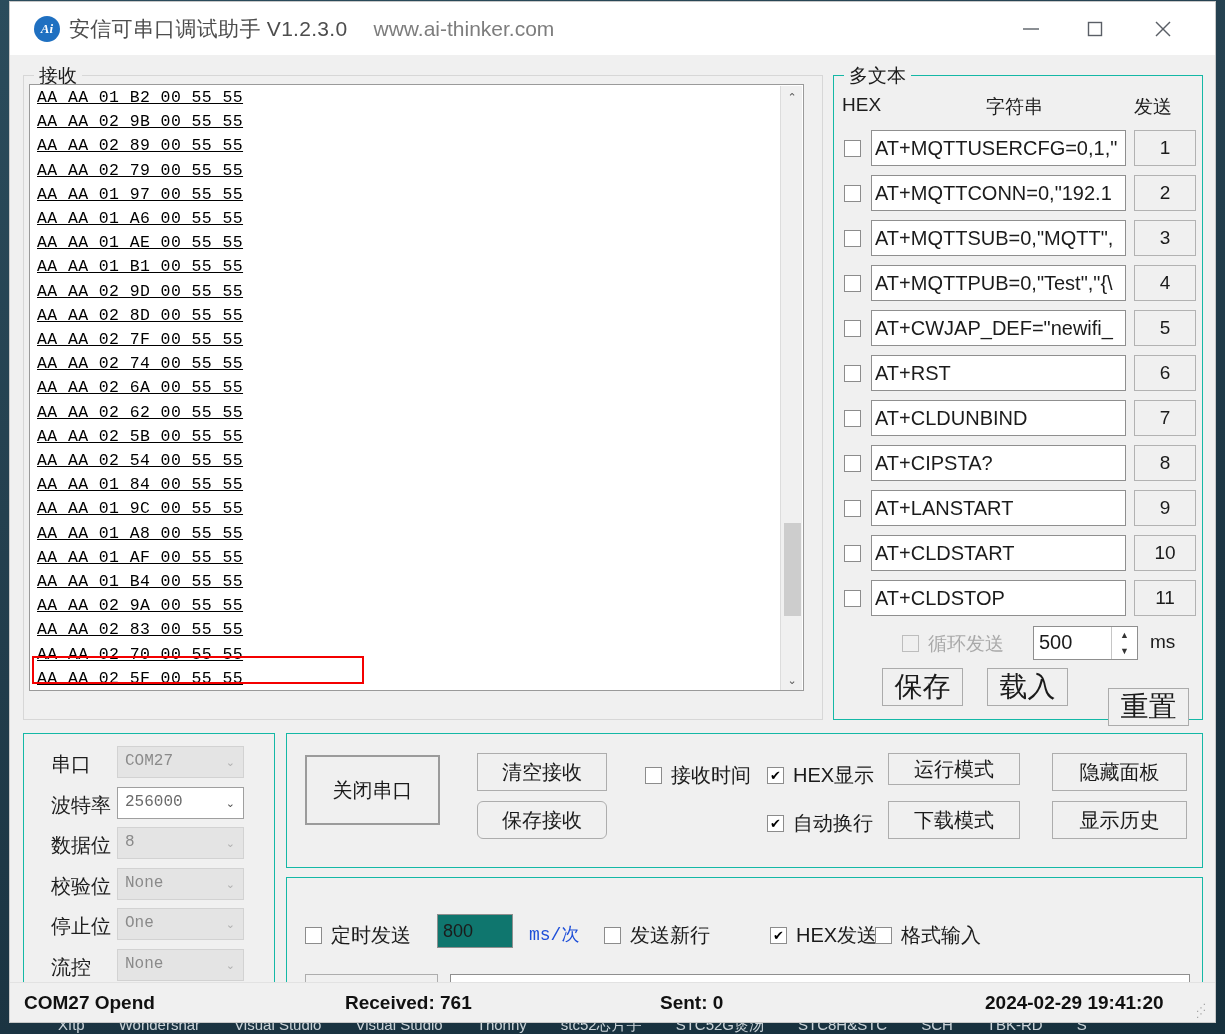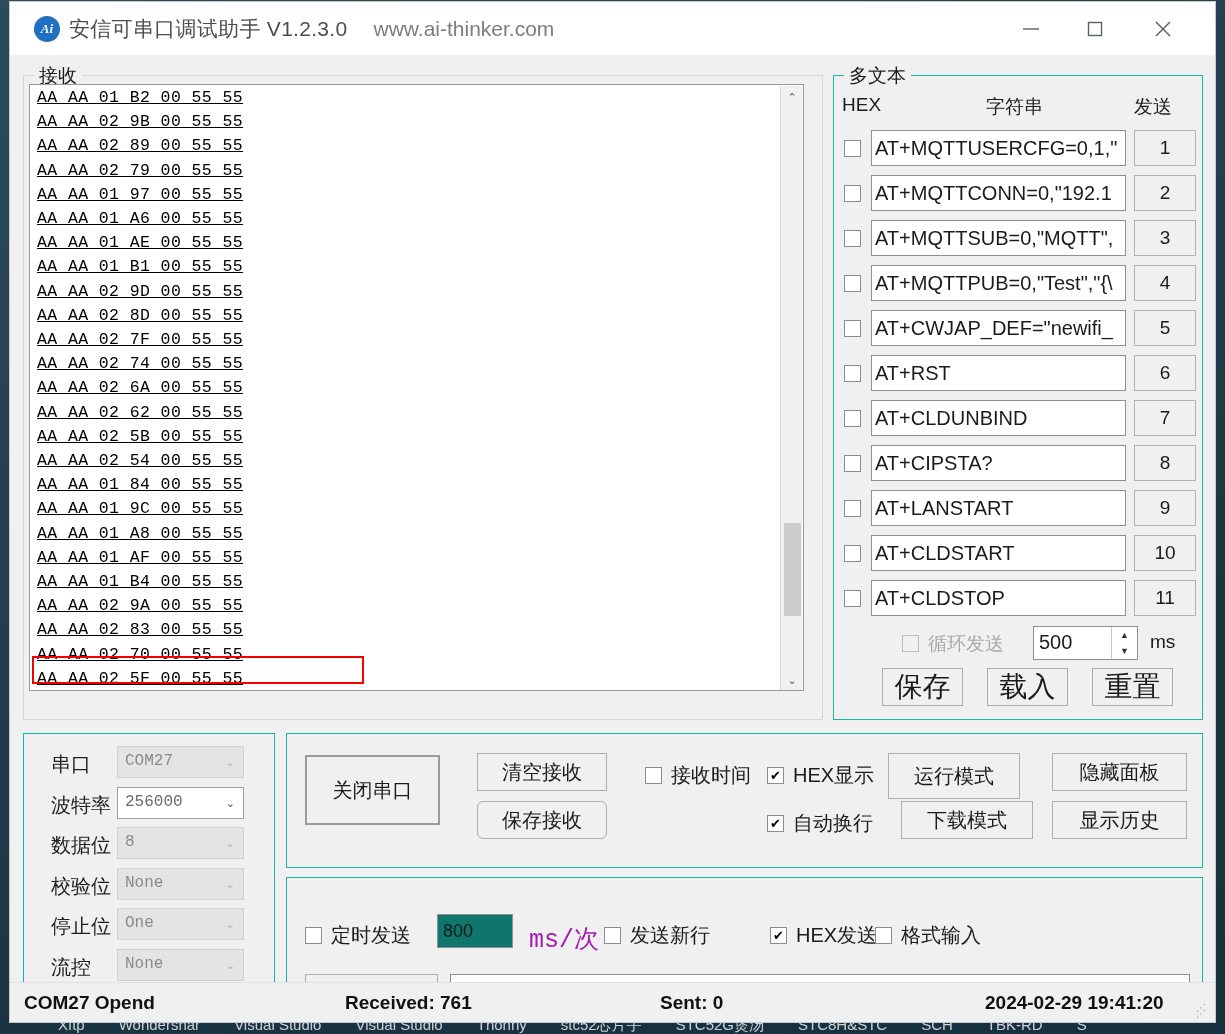--- a/index.html
+++ b/index.html
@@ -152,21 +152,21 @@
 
   #bottom-btn-row { position:absolute; left:0; top:592px; width:100%; height:42px; }
   .big-btn {
     position:absolute; top:0; width:81px; height:38px;
     background:#f0f0f0; border:1px solid #ababab;
     display:flex; align-items:center; justify-content:center;
     font-size:28px; color:#1b1b1b;
   }
   #btn-save { left:48px; }
   #btn-load { left:153px; }
-  #btn-reset { left:258px; }
+  #btn-reset { left:274px;margin-top:20px; }
 
   
   #settings-group { left:13px; top:678px; width:252px; height:280px; }
   .set-row { position:absolute; left:0; width:100%; height:40px; }
   .set-label { position:absolute; left:27px; top:5px; font-size:20px; color:#1d1d1d; }
   .set-combo {
     position:absolute; left:93px; top:0; width:127px; height:32px;
     background:#e4e4e4; border:1px solid #d2d2d2;
   }
   .set-combo.active { background:#fff; border:1px solid #9f9f9f; }
@@ -186,22 +186,22 @@
   .ctrl-btn {
     position:absolute; background:#f0f0f0; border:1px solid #adadad;
     display:flex; align-items:center; justify-content:center;
     font-size:20px; color:#1b1b1b;
   }
   #btn-closeport {
     left:18px; top:21px; width:135px; height:70px; border:2px solid #9b9b9b;
   }
   #btn-clear { left:190px; top:19px; width:130px; height:38px; }
   #btn-saverecv { left:190px; top:67px; width:130px; height:38px;border-radius:6px; }
-  #btn-runmode { left:601px; top:19px; width:132px; height:46px; }
-  #btn-dlmode { left:601px; top:67px; width:132px; height:38px;margin-left:13px; }
+  #btn-runmode { left:601px; top:19px; width:132px; height:32px; }
+  #btn-dlmode { left:601px; top:67px; width:132px; height:38px; }
   #btn-hidepanel { left:765px; top:19px; width:135px; height:38px; }
   #btn-history { left:765px; top:67px; width:135px; height:38px; }
 
   .cb { position:absolute; display:flex; align-items:center; gap:9px; }
   .cb .box {
     width:17px; height:17px; border:1px solid #8c8c8c; background:#fff;
     display:flex; align-items:center; justify-content:center;
     font-size:13px; color:#000; line-height:1;
   }
   .cb .box.off { color:transparent; }
@@ -211,21 +211,21 @@
   #cb-hexshow  { left:480px; top:28px; }
   #cb-autowrap { left:480px; top:76px; }
 
   #cb-timedsend { left:18px; top:44px; }
   #timed-input {
     position:absolute; left:150px; top:36px; width:76px; height:34px;
     background:#0f766e; border:1px solid #8f8f8f;
   }
   #timed-input span { position:absolute; left:5px; top:6px; font-size:18px;
     color:#1b1b1b; font-family:"Liberation Sans", sans-serif; }
-  #timed-unit { position:absolute; left:242px; top:44px; font-size:25px; color:#a21caf;
+  #timed-unit { position:absolute; left:242px; top:44px; font-size:18px; color:#1d4ed8;
     font-family:"Liberation Mono", monospace; }
   #cb-newline  { left:317px; top:44px; }
   #cb-hexsend  { left:483px; top:44px; }
   #cb-fmtinput { left:588px; top:44px; }
 
   #btn-send {
     position:absolute; left:18px; top:96px; width:133px; height:40px;
     background:#f0f0f0; border:1px solid #adadad;
     display:flex; align-items:center; justify-content:center;
     font-size:20px; color:#1b1b1b;

